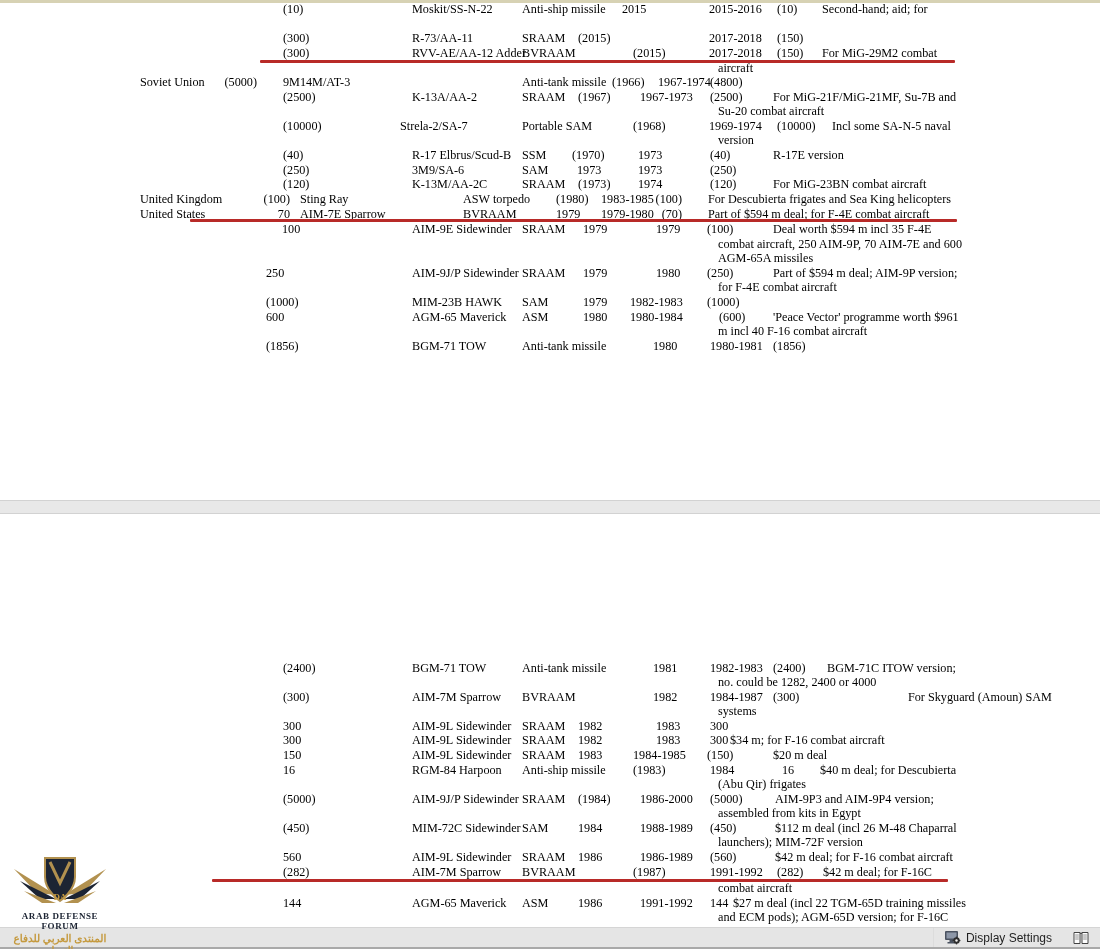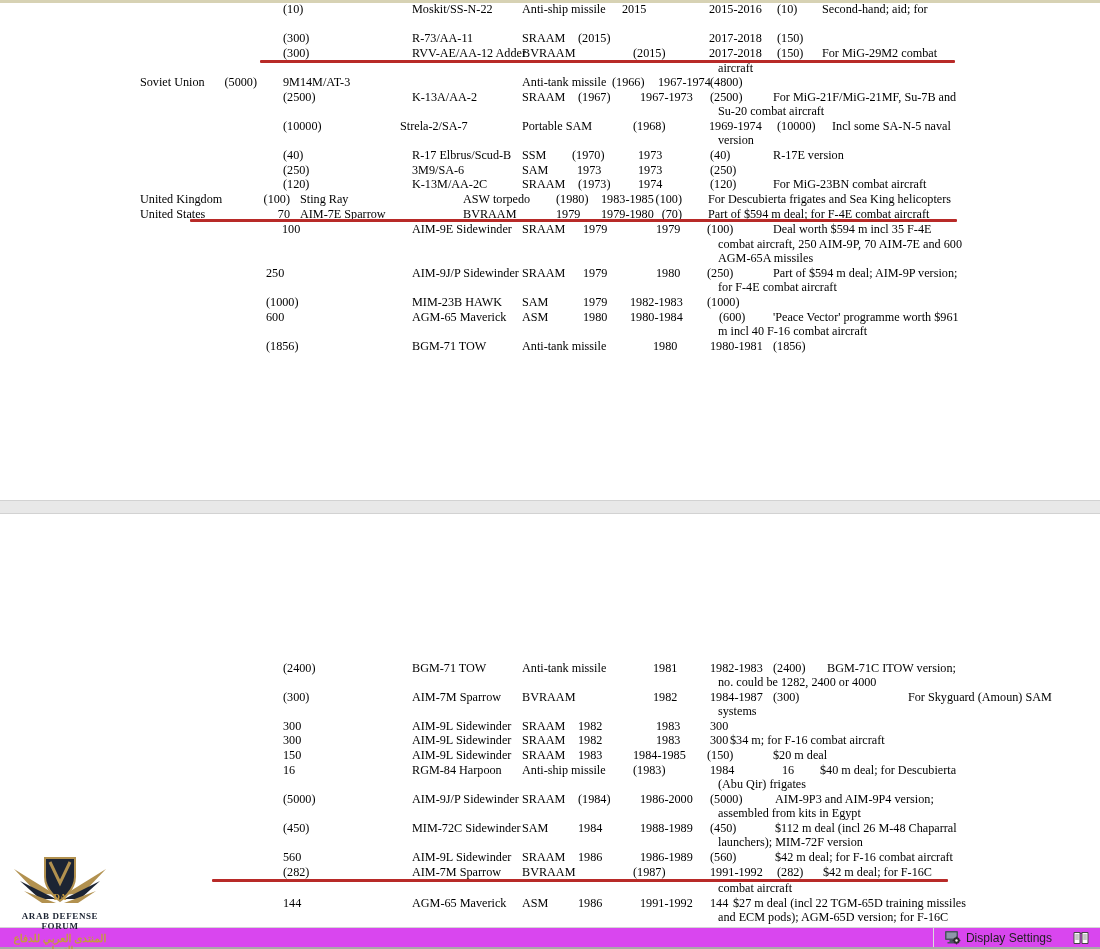--- a/index.html
+++ b/index.html
@@ -341,21 +341,21 @@
       </g>
 
       <path d="M35 3 L65 3 L65 22 C65 36 50 46 50 46 C50 46 35 36 35 22 Z" fill="#1c2433" stroke="#b2914f" stroke-width="2"></path>
       <path d="M40 7 L50 28 L60 7" fill="none" stroke="#b2914f" stroke-width="3"></path>
       <text x="50" y="45" text-anchor="middle" font-size="9" font-weight="bold" fill="#c59a3f" font-family="Liberation Serif, serif">DA</text>
     </svg>
     <div class="logo-title" style="color: rgb(28, 36, 51);">ARAB DEFENSE FORUM</div>
     <div class="logo-subtitle" dir="rtl" style="color: rgb(197, 154, 63);">المنتدى العربي للدفاع والتسليح</div>
   </div>
 
-  <div class="statusbar" style="background: #d946ef;">
+  <div class="statusbar" style="background: #e5e5e5;">
     <div class="ds-btn">
       <svg width="17" height="15" viewBox="0 0 17 15">
         <rect x="1" y="1" width="13" height="9" rx="1" fill="#4a5260"></rect>
         <rect x="2.5" y="2.5" width="10" height="6" fill="#8d97a8"></rect>
         <rect x="5.5" y="10" width="4" height="2" fill="#4a5260"></rect>
         <rect x="3.5" y="12" width="8" height="1.5" fill="#4a5260"></rect>
         <g fill="#2e2e2e">
           <circle cx="12.5" cy="10.5" r="3.2"></circle>
           <rect x="11.9" y="6.6" width="1.2" height="2"></rect>
           <rect x="11.9" y="12.4" width="1.2" height="2"></rect>

